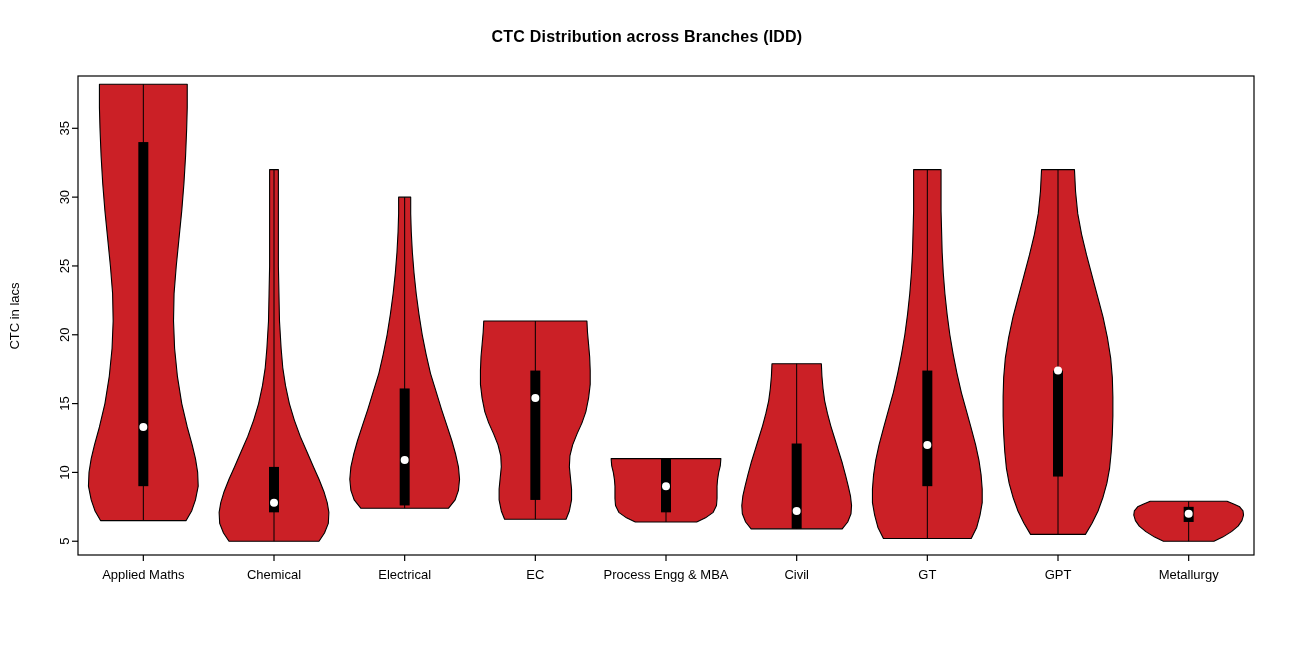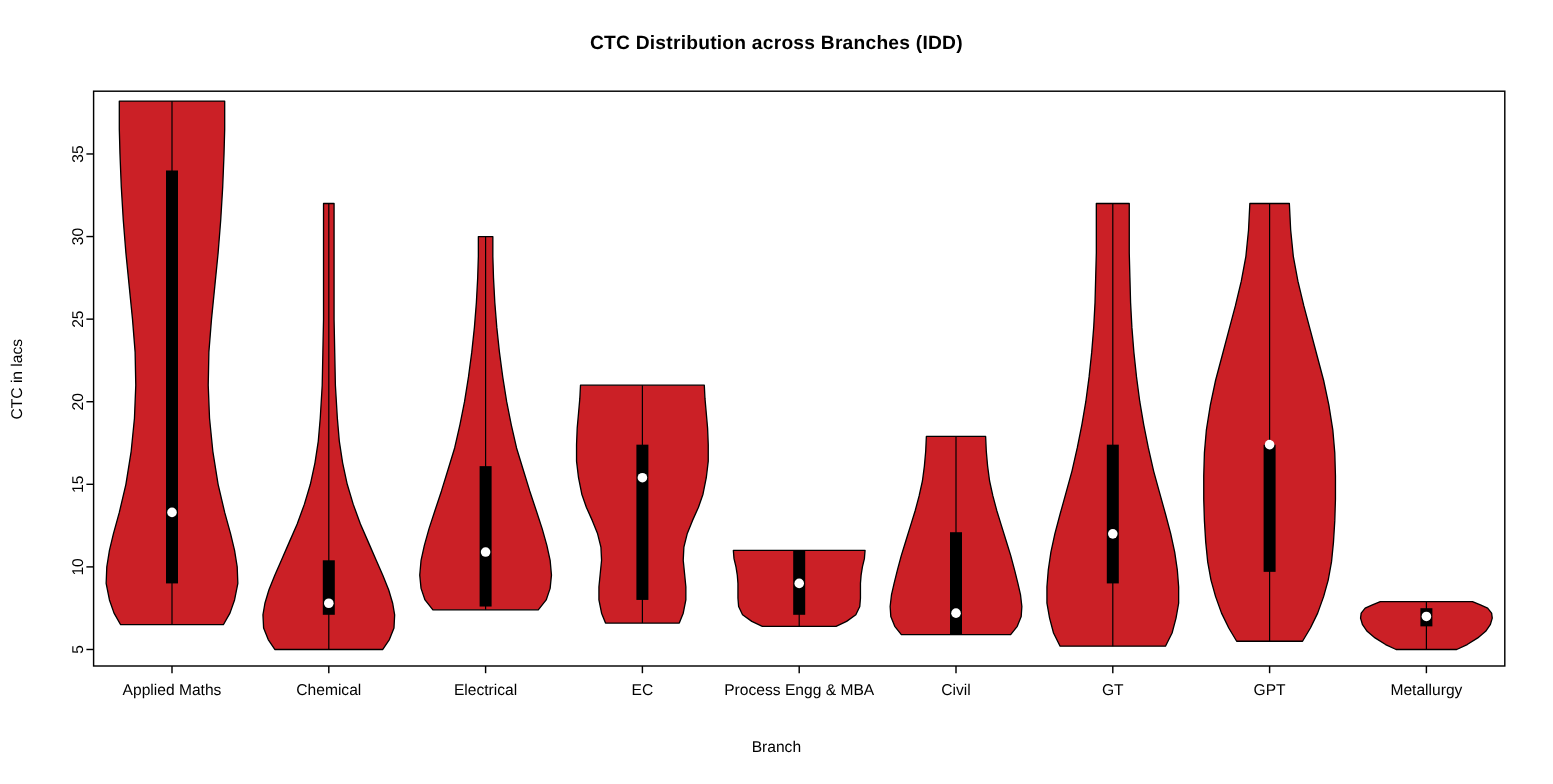--- a/index.html
+++ b/index.html
@@ -69,21 +69,20 @@
 </style>
 </head>
 <body>
 
 <div id="plot-root">
 
   <div id="chart-title">CTC Distribution across Branches (IDD)</div>
 
   <div id="y-axis-title">CTC in lacs</div>
 
-  <div id="x-axis-title">Branch</div>
 
   <svg id="canvas" width="1294" height="653">
     <g id="plot-frame-group">
         <rect x="78" y="76" width="1176" height="479" fill="none" stroke="#000000" stroke-width="1.2"></rect>
       </g>
     <g id="y-axis-group">
         <line x1="72" y1="541.235632183908" x2="78" y2="541.235632183908" stroke="#000000" stroke-width="1.2"></line>
         <text x="65" y="541.235632183908" class="tick-label-y" text-anchor="middle" dominant-baseline="central" transform="rotate(-90 65 541.235632183908)">5</text>
         <line x1="72" y1="472.41379310344826" x2="78" y2="472.41379310344826" stroke="#000000" stroke-width="1.2"></line>
         <text x="65" y="472.41379310344826" class="tick-label-y" text-anchor="middle" dominant-baseline="central" transform="rotate(-90 65 472.41379310344826)">10</text>

